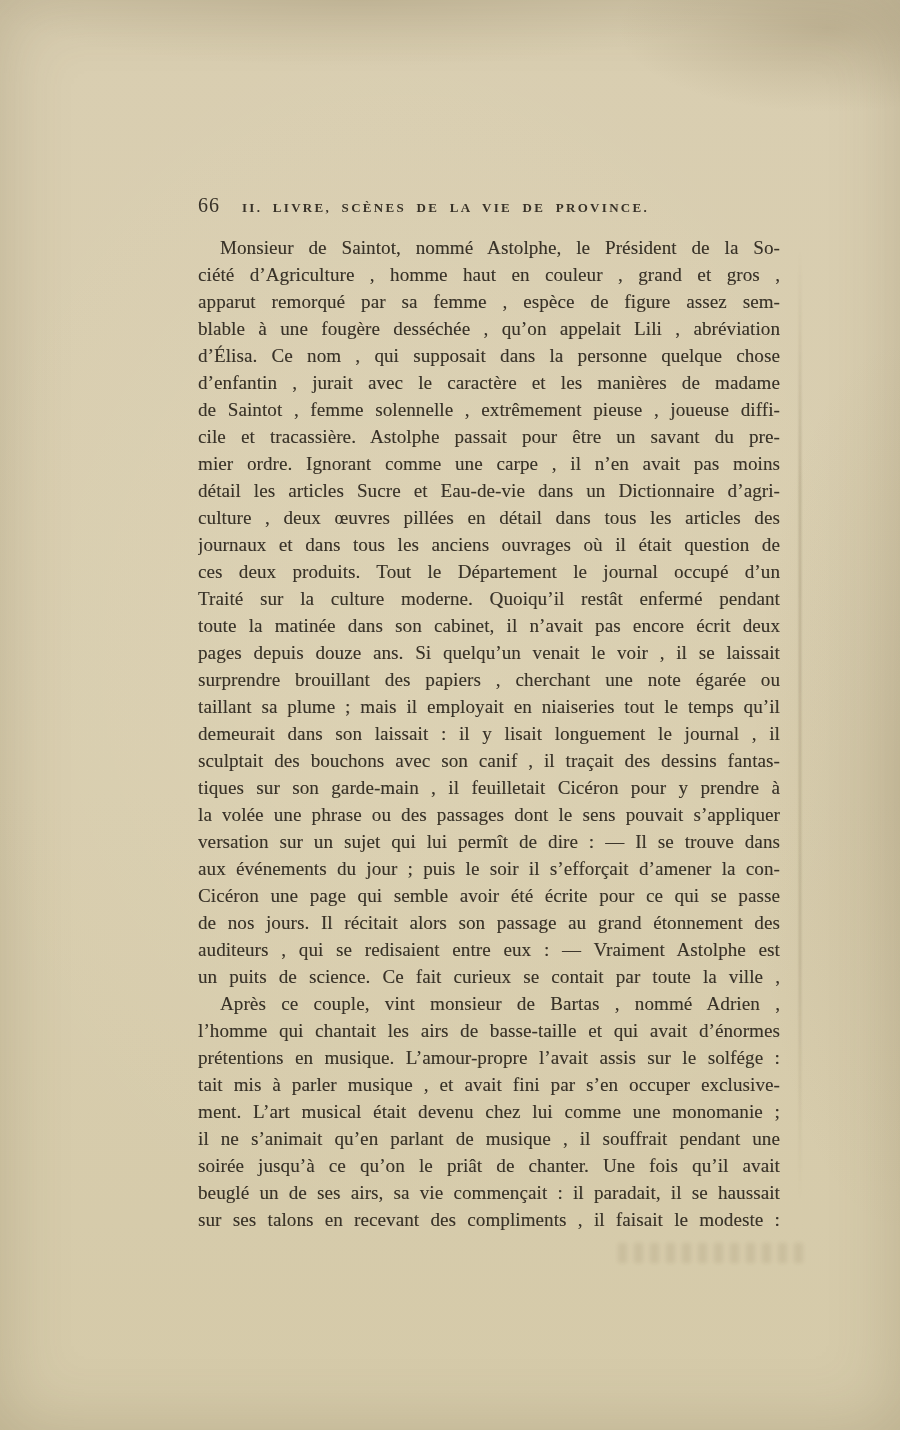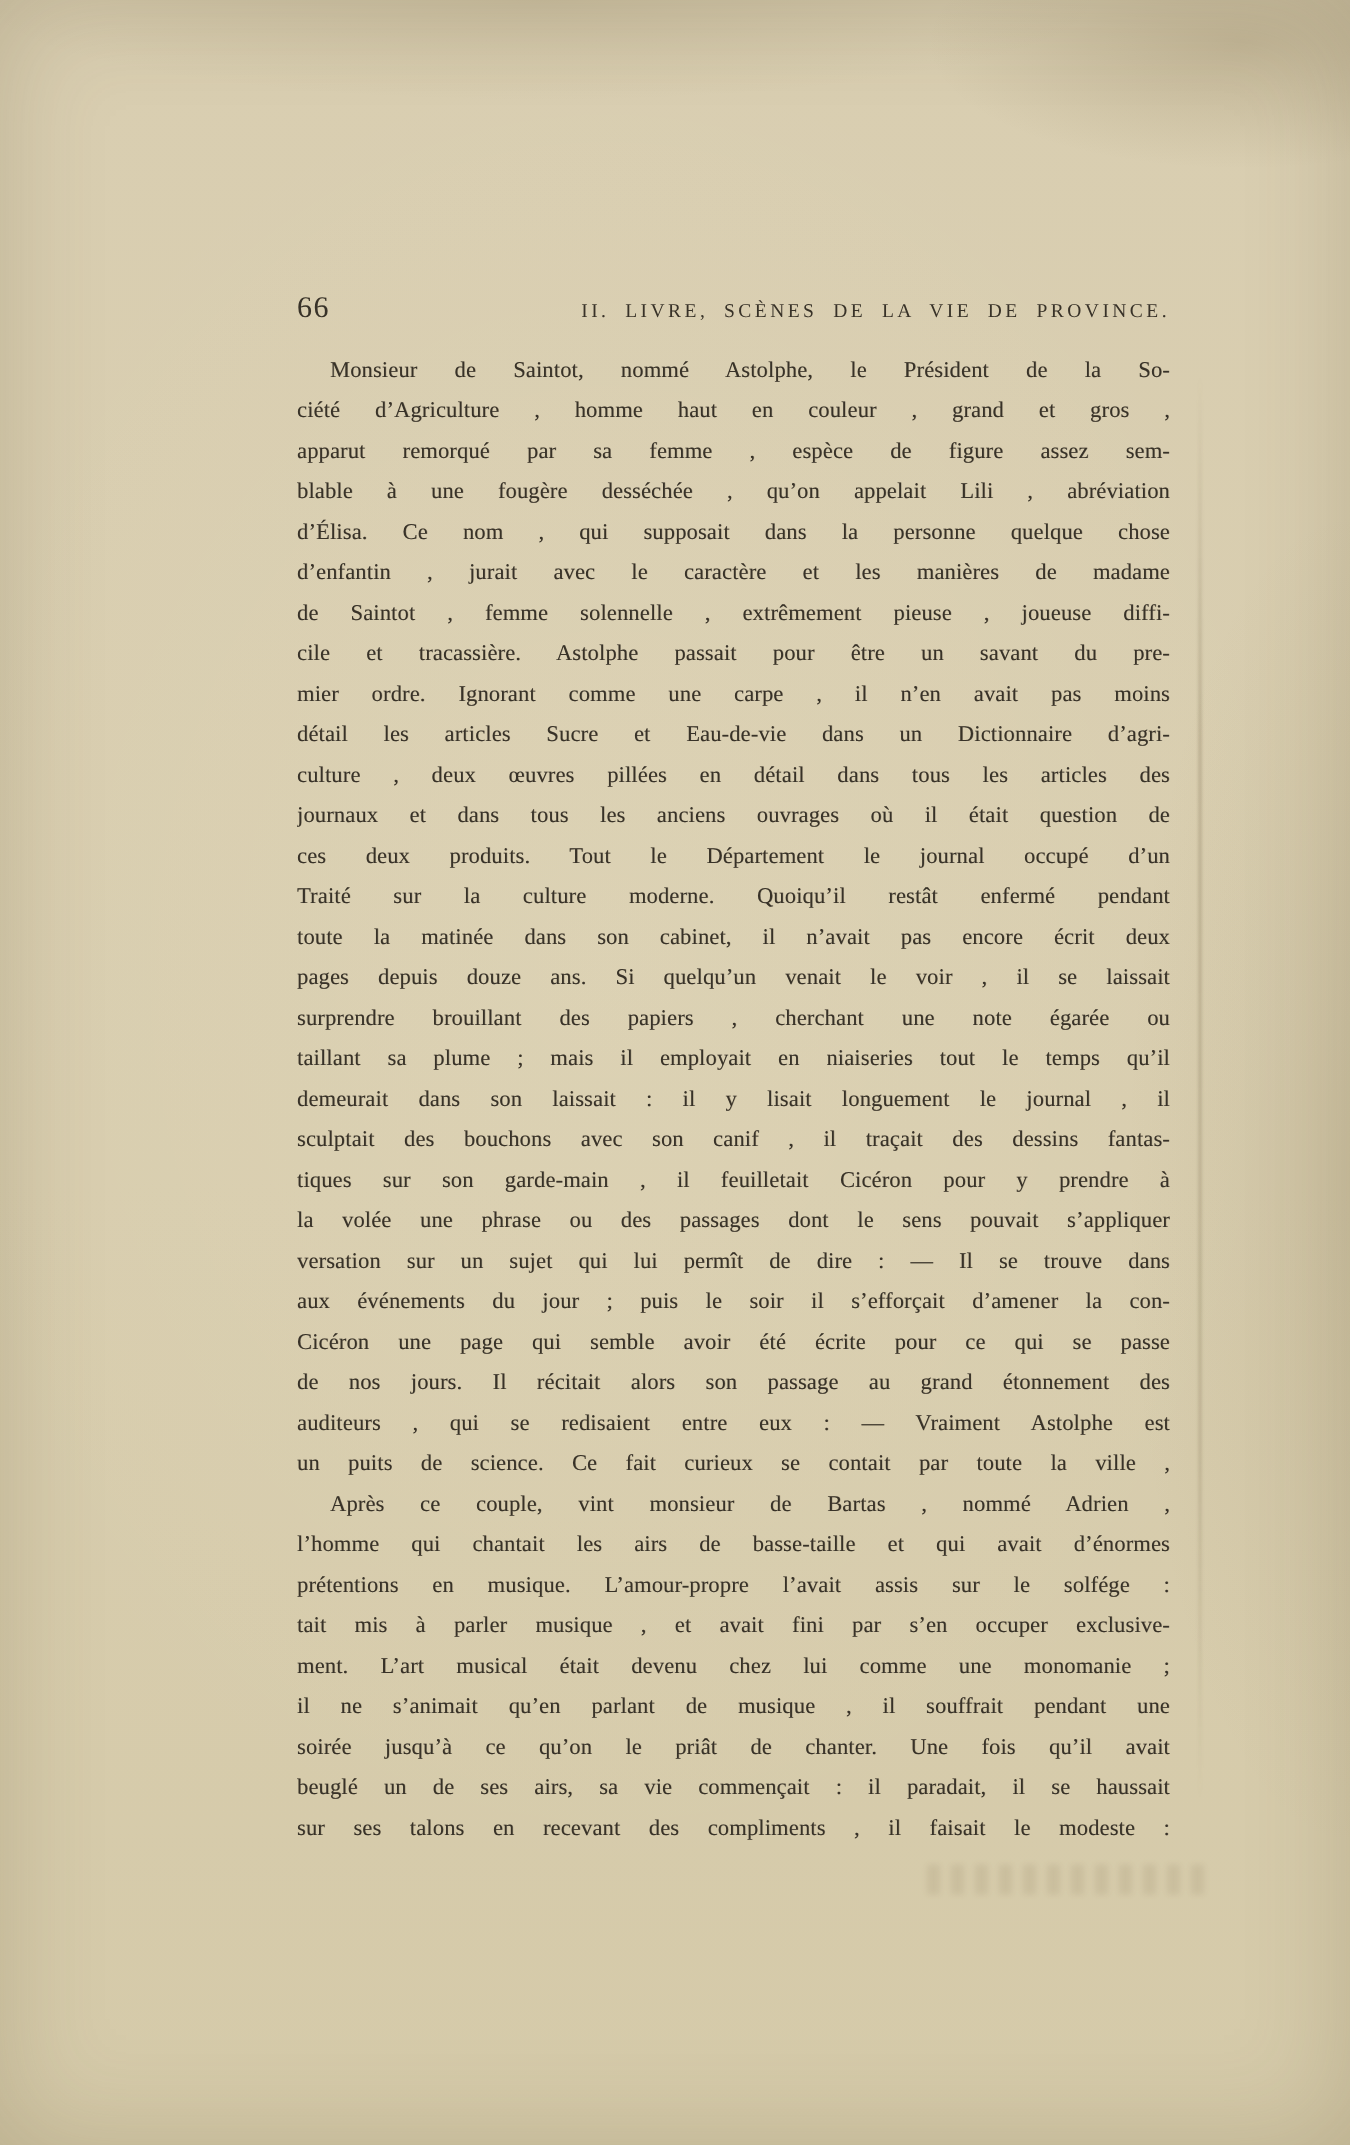--- a/index.html
+++ b/index.html
@@ -26,27 +26,27 @@
   .content{
     position:absolute;left:198px;top:150px;width:582px;margin-top:44px;
   }
   .header{
     display:flex;align-items:baseline;height:26px;margin-bottom:14px;
   }
   .page-number{
     font-size:20px;letter-spacing:1px;min-width:44px;
   }
   .running-header{
-    flex:1;text-align:right;font-weight:normal;
+    flex:1;text-align:left;font-weight:bold;
     font-size:13px;letter-spacing:2.3px;word-spacing:5px;
     white-space:nowrap;
   }
   .paragraph{margin:0;}
   .line{
-    font-size:15px;line-height:27px;height:27px;
+    font-size:19px;line-height:27px;height:27px;
     text-align:justify;text-align-last:justify;text-justify:inter-word;
     overflow:hidden;letter-spacing:0.1px;
     text-shadow:0.3px 0.3px 0 rgba(58,50,36,0.35);
   }
   .line.indent{text-indent:22px;}
   .crease{
     position:absolute;left:799px;top:250px;width:2px;height:950px;
     background:linear-gradient(180deg, rgba(0,0,0,0), rgba(100,85,55,0.28) 25%, rgba(100,85,55,0.22) 75%, rgba(0,0,0,0));
     filter:blur(1px);
   }

